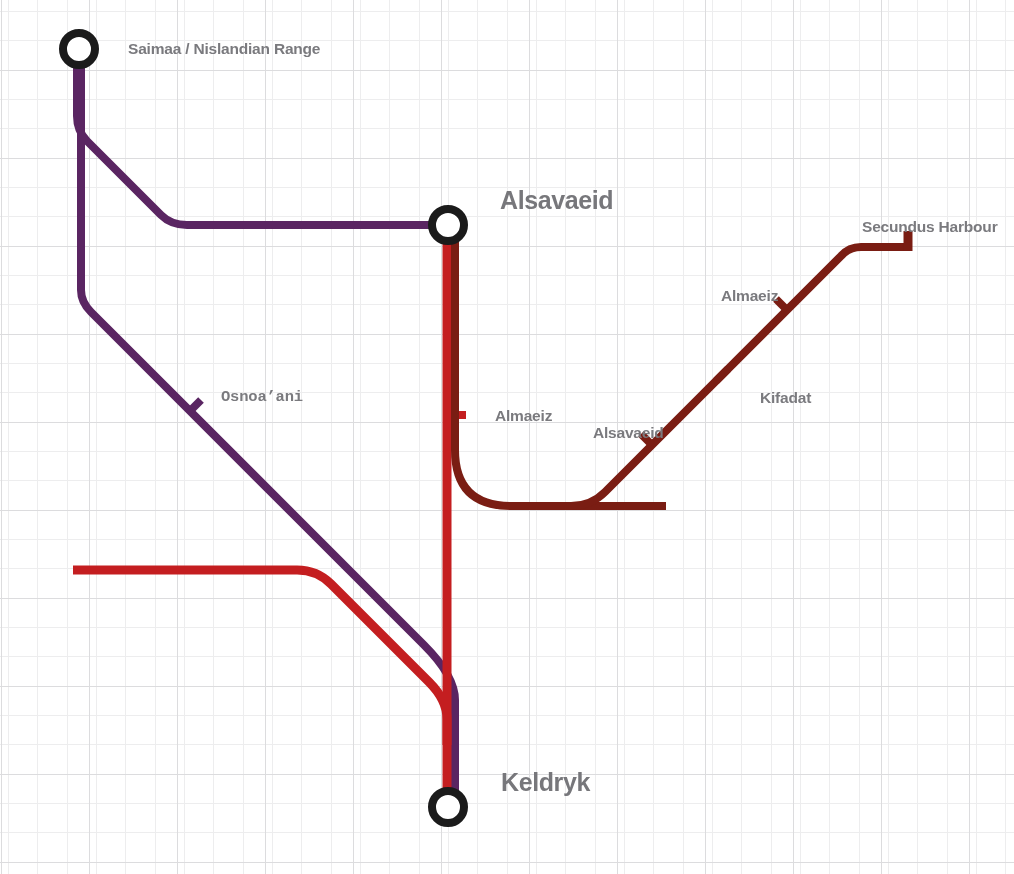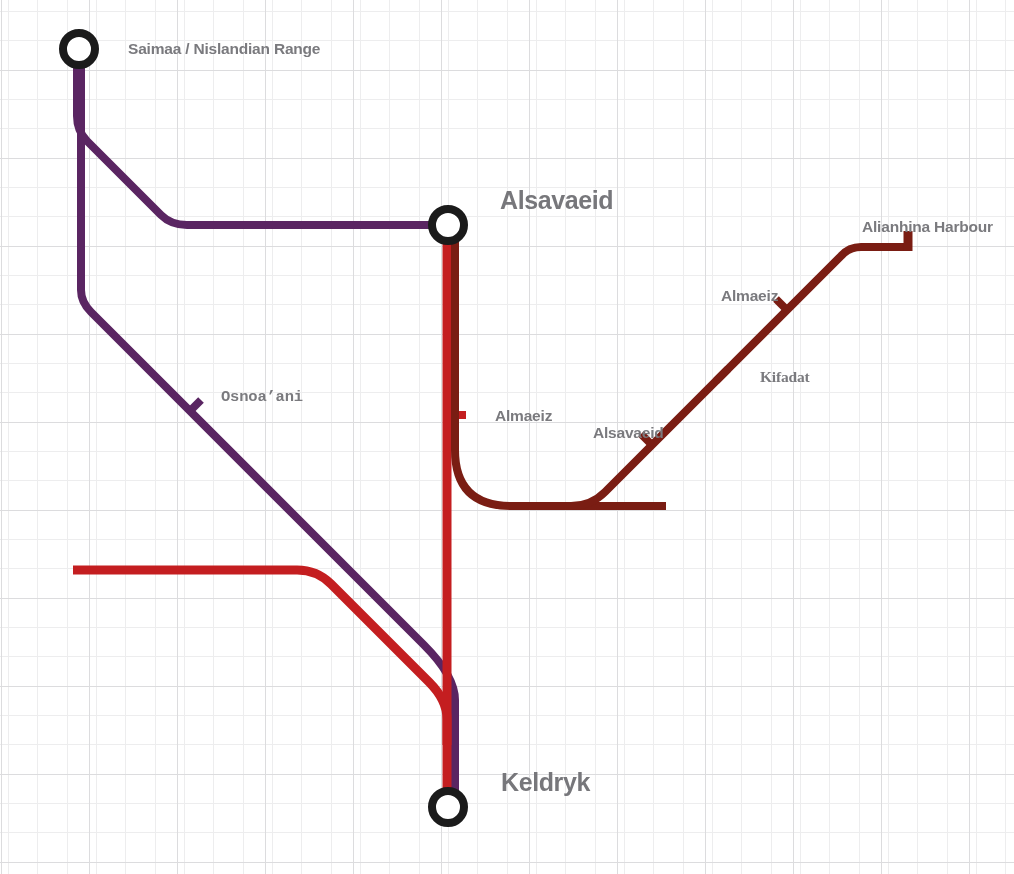--- a/index.html
+++ b/index.html
@@ -69,25 +69,25 @@
     <circle cx="448" cy="225" r="16" fill="#ffffff" stroke-width="8" stroke="#1b1b1b"></circle>
     <circle cx="448" cy="807" r="16" fill="#ffffff" stroke-width="8" stroke="#1b1b1b"></circle>
   </svg>
 
   <div class="station-label" style="left:104px; top:40px;">Saimaa / Nislandian Range</div>
 
   <div class="station-label major" style="left:476px; top:186px;">Alsavaeid</div>
 
   <div class="station-label major" style="left:477px; top:768px;">Keldryk</div>
 
-  <div class="station-label" style="left:838px; top:218px;">Alianhina Harbour</div>
+  <div class="station-label" style="left:838px; top:218px;">Secundus Harbour</div>
 
   <div class="station-label" style="left:697px; top:287px;">Almaeiz</div>
 
-  <div class="station-label" style="left:736px; top:368px;font-family:Liberation Serif, serif;">Kifadat</div>
+  <div class="station-label" style="left:736px; top:389px;">Kifadat</div>
 
   <div class="station-label" style="left:569px; top:424px;">Alsavaeid</div>
 
   <div class="station-label" style="left:471px; top:407px;text-align:center;">Almaeiz</div>
 
   <div class="station-label" style="left:197px; top:388px;font-family:Liberation Mono, monospace;">Osnoa’ani</div>
 
 </div>
 
 </body></html>

